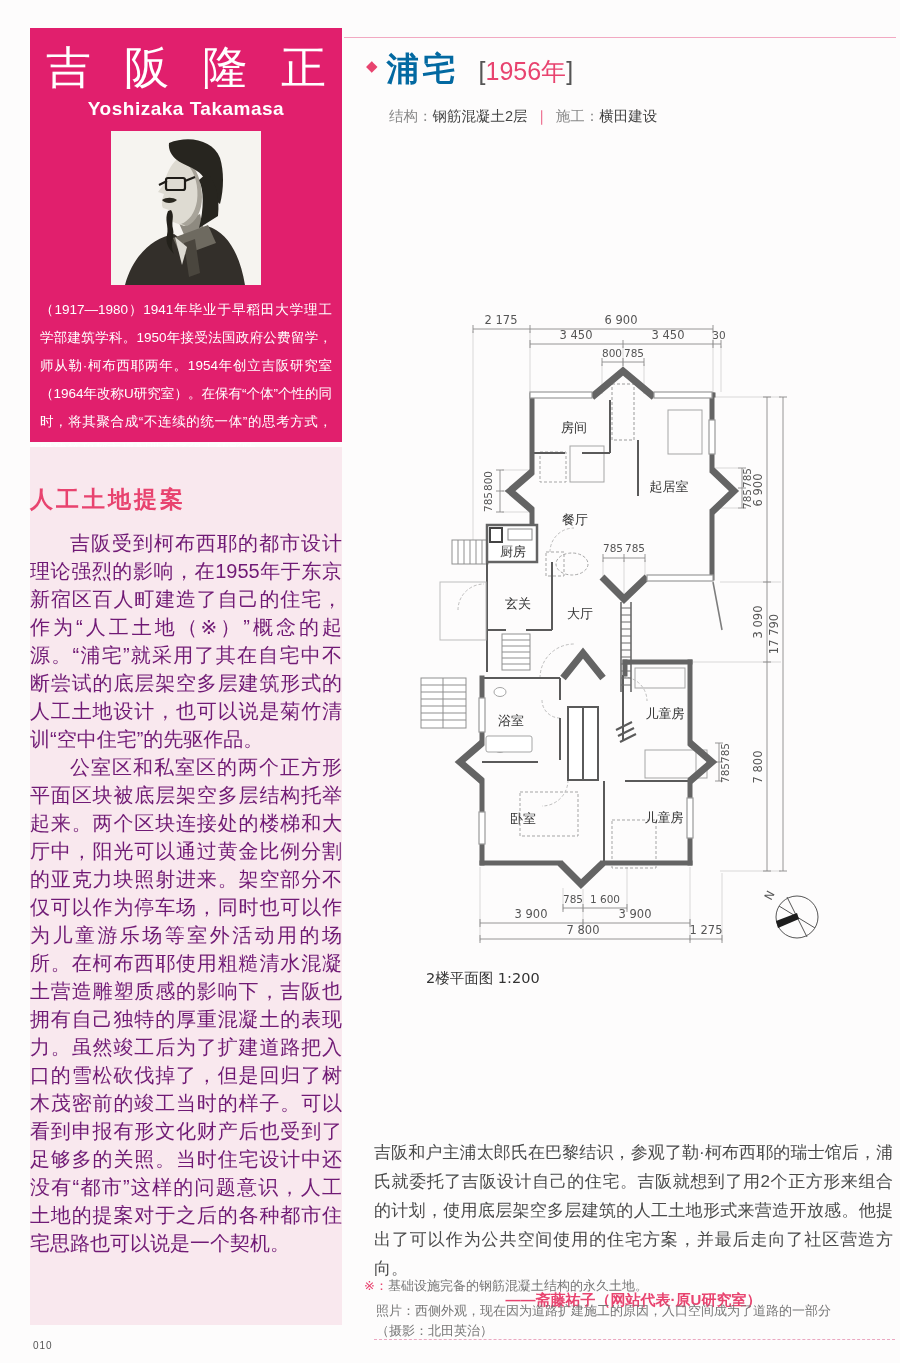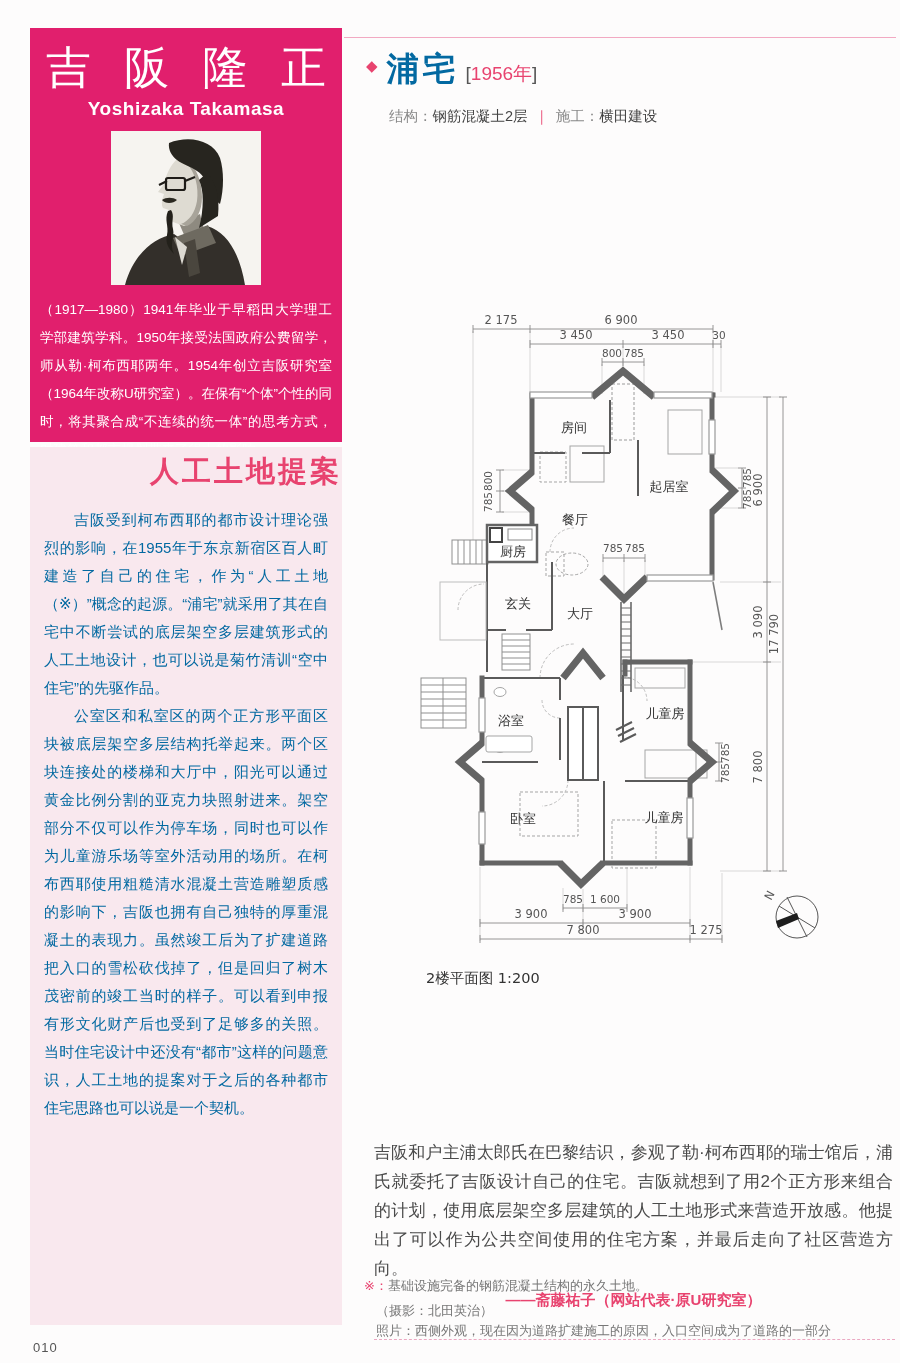--- a/index.html
+++ b/index.html
@@ -7,41 +7,41 @@
     width:900px;height:1363px;position:relative;background:#fdfcfc;
     font-family:"Liberation Sans","DejaVu Sans",sans-serif;overflow:hidden;
   }
   
   .sidebar-top{position:absolute;left:30px;top:28px;width:312px;height:414px;background:#e11f6d;}
   .title-row{display:flex;justify-content:space-between;padding:16px 16px 0;color:#fff;font-size:45px;line-height:1.05;font-weight:400;}
   .romanized{margin-top:7px;text-align:center;color:#fff;font-weight:bold;font-size:19px;letter-spacing:.5px;}
   .portrait-box{width:150px;height:154px;margin:11px auto 0;background:#f6f4f0;}
   .bio{margin:11px 10px 0;color:#fff;font-size:13.5px;line-height:28px;text-align:justify;}
   .sidebar-bottom{position:absolute;left:30px;top:447px;width:312px;height:878px;background:#f9e8ee;}
-  .section-title{text-align:right;color:#e8436f;font-size:29px;font-weight:bold;letter-spacing:3px;padding-top:5px;}
-  .sb-para{margin:14px 14px 0;font-size:15px;line-height:28px;color:#0369a1;text-align:justify;text-indent:2em;}
+  .section-title{text-align:left;color:#e8436f;font-size:23px;font-weight:bold;letter-spacing:3px;padding-top:37px;}
+  .sb-para{margin:14px 0 0;font-size:20px;line-height:28px;color:#701a75;text-align:justify;text-indent:2em;}
   .sb-para + .sb-para{margin-top:0;}
   
   .header-rule{position:absolute;left:344px;top:37px;width:552px;height:1px;background:#f2a9c2;}
   .project-header{position:absolute;left:366px;top:47px;white-space:nowrap;}
   .bullet{color:#e8436f;font-size:15px;vertical-align:9px;margin-right:9px;}
   .ptitle{font-size:33px;color:#0369a1;font-weight:bold;letter-spacing:3px;}
-  .pyear{font-size:19px;color:#555;margin-left:7px;}
+  .pyear{font-size:25px;color:#555;margin-left:20px;}
   .pyear .yr{color:#e8436f;}
   .project-spec{position:absolute;left:389px;top:107px;font-size:14.5px;color:#888;}
   .project-spec .val{color:#444;}
   .project-spec .div{color:#e8436f;padding:0 7px;}
   .plan-wrap{position:absolute;left:420px;top:300px;width:485px;height:700px;}
   .main-text{position:absolute;left:374px;top:1122px;width:519px;font-size:17px;line-height:29px;color:#4a4a4a;text-align:justify;margin-top:16px;}
   .attribution{margin-top:7px;font-size:15px;line-height:20px;color:#e8436f;font-weight:bold;text-align:center;}
   .footnote{position:absolute;left:364px;top:1277px;font-size:13px;color:#777;text-align:right;}
   .footnote .mark{color:#e8436f;}
   .photo-note{position:absolute;left:376px;top:1301px;font-size:13px;line-height:20px;color:#777;}
   .bottom-rule{position:absolute;left:374px;top:1339px;width:521px;border-top:1px dashed #eba8c2;}
-  .page-num{position:absolute;left:33px;top:1340px;font-size:13px;color:#555;letter-spacing:1px;}
+  .page-num{position:absolute;left:33px;top:1340px;font-size:10px;color:#555;letter-spacing:1px;}
   
   .plan text{fill:#555;font-size:11.5px;font-family:"DejaVu Sans",sans-serif;}
   .plan text.room{fill:#333;font-size:13px;}
   .plan text.cap{fill:#333;font-size:14.5px;}
   .plan text.small{font-size:10.5px;}
 </style>
 </head>
 <body>
 
 <div class="sidebar-top">
@@ -360,18 +360,18 @@
 <div class="main-text">
   <span>吉阪和户主浦太郎氏在巴黎结识，参观了勒·柯布西耶的瑞士馆后，浦氏就委托了吉阪设计自己的住宅。吉阪就想到了用2个正方形来组合的计划，使用底层架空多层建筑的人工土地形式来营造开放感。他提出了可以作为公共空间使用的住宅方案，并最后走向了社区营造方向。</span>
   <div class="attribution">——斋藤祐子（网站代表·原U研究室）</div>
 </div>
 
 <div class="footnote">
   <span class="mark">※：</span><span>基础设施完备的钢筋混凝土结构的永久土地。</span>
 </div>
 
 <div class="photo-note">
+  <div>照片：西侧外观，现在因为道路扩建施工的原因，入口空间成为了道路的一部分</div>
   <div>（摄影：北田英治）</div>
-  <div>照片：西侧外观，现在因为道路扩建施工的原因，入口空间成为了道路的一部分</div>
 </div>
 
 <div class="bottom-rule"></div>
 <div class="page-num">010</div>
 
 </body></html>

